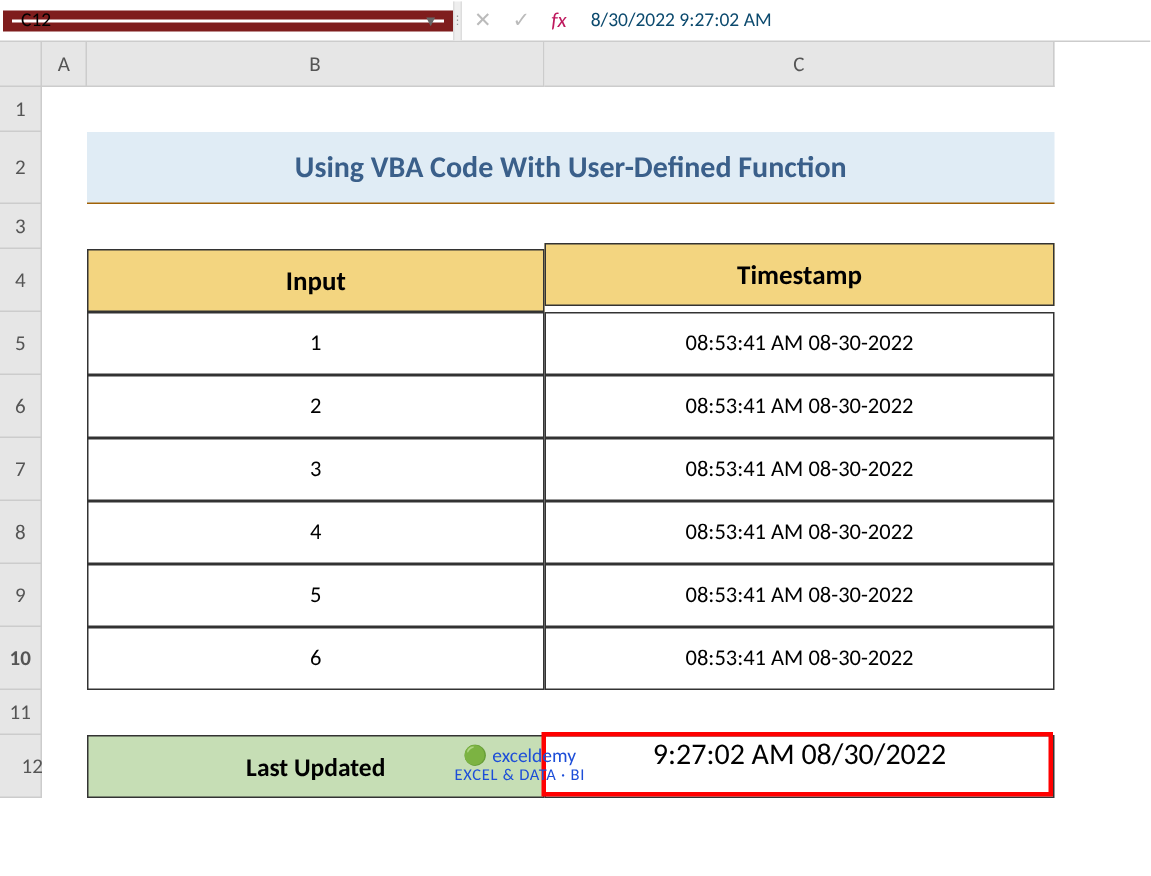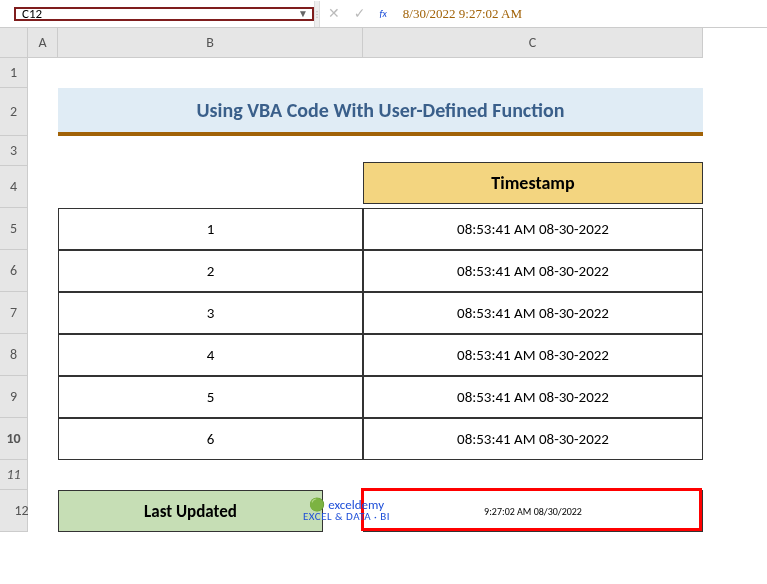--- a/index.html
+++ b/index.html
@@ -18,22 +18,22 @@
     .formula-bar {
       display: flex;
       align-items: center;
       height: 28px;
       border-bottom: 1px solid #ccc;
       background: #fff;
     }
     .name-box {
       width: 300px;
       height: 14px;
-      border: 2px solid #7f1d1d;
-      margin-left: 14px;
+      border: 6px solid #7f1d1d;
+      margin-left: 2px;
       display: flex;
       align-items: center;
       padding-left: 6px;
       font-size: 13px;
       background: #fff;
     }
     .name-box-dropdown {
       margin-left: auto;
       margin-right: 4px;
       color: #666;
@@ -57,29 +57,28 @@
       padding: 0 8px;
       gap: 14px;
       color: #bbb;
     }
     .fb-btn {
       font-size: 14px;
       cursor: pointer;
     }
     .fb-btn.fx {
       font-style: italic;
-      color: #1d4ed8;
-      font-size: 10px;
+      color: #be185d;
+      font-size: 14px;
     }
     .fb-input-area {
       flex: 1;
       padding-left: 8px;
       font-size: 13px;
-      color: #a16207;
-      font-family: Liberation Serif, serif;
+      color: #0c4a6e;
     }
     .grid-container {
       display: flex;
       height: calc(100% - 28px);
       position: relative;
     }
     .corner {
       width: 28px;
       height: 30px;
       background: #e6e6e6;
@@ -127,21 +126,21 @@
       position: absolute;
       top: 30px;
       left: 28px;
       right: 0;
       bottom: 0;
       background: #fff;
     }
     .title-cell {
       position: absolute;
       background: #e0ecf5;
-      border-bottom: 4px solid #a16207;
+      border-bottom: 1px solid #a16207;
       display: flex;
       align-items: center;
       justify-content: center;
       font-size: 20px;
       font-weight: bold;
       color: #3a5f8a;
     }
     .table-header {
       position: absolute;
       background: #f3d580;
@@ -167,23 +166,23 @@
       display: flex;
       align-items: center;
       justify-content: center;
       font-size: 17px;
       font-weight: bold;
     }
     .last-updated-value {
       position: absolute;
       border: 1px solid #333;
       display: flex;
-      align-items: center;
-      justify-content: center;
-      font-size: 10px;
+      align-items: flex-start;
+      justify-content: center;
+      font-size: 20px;
     }
     .red-highlight {
       position: absolute;
       border: 3px solid #ff0000;
       pointer-events: none;
     }
     .watermark {
       position: absolute;
       pointer-events: none;
       color: #1d4ed8;
@@ -229,27 +228,30 @@
       <div class="row-header" style="height: 30px;">1</div>
       <div class="row-header" style="height: 48px;">2</div>
       <div class="row-header" style="height: 30px;">3</div>
       <div class="row-header" style="height: 42px;">4</div>
       <div class="row-header" style="height: 42px;">5</div>
       <div class="row-header" style="height: 42px;">6</div>
       <div class="row-header" style="height: 42px;">7</div>
       <div class="row-header" style="height: 42px;">8</div>
       <div class="row-header" style="height: 42px;">9</div>
       <div class="row-header" style="height: 42px; font-weight: bold;">10</div>
-      <div class="row-header" style="height: 30px; font-style: italic;">11</div>
+      <div class="row-header" style="height: 30px;">11</div>
       <div class="row-header" style="height: 42px; padding-left: 16px;">12</div>
     </div>
   <div class="cells-area" id="cells-area">
       <div class="title-cell" style="top: 30px; left: 30px; width: 645px; height: 48px;">
         <span>Using VBA Code With User-Defined Function</span>
       </div>
+      <div class="table-header" style="top: 108px; left: 30px; width: 305px; height: 42px;">
+        <span>Input</span>
+      </div>
       <div class="table-header" style="top: 104px; left: 335px; width: 340px; height: 42px;">
         <span>Timestamp</span>
       </div>
       <div class="table-cell" style="top: 150px; left: 30px; width: 305px; height: 42px;">
         <span>1</span>
       </div>
       <div class="table-cell" style="top: 150px; left: 335px; width: 340px; height: 42px;">
         <span>08:53:41 AM 08-30-2022</span>
       </div>
       <div class="table-cell" style="top: 192px; left: 30px; width: 305px; height: 42px;">
@@ -275,21 +277,21 @@
       </div>
       <div class="table-cell" style="top: 318px; left: 335px; width: 340px; height: 42px;">
         <span>08:53:41 AM 08-30-2022</span>
       </div>
       <div class="table-cell" style="top: 360px; left: 30px; width: 305px; height: 42px;">
         <span>6</span>
       </div>
       <div class="table-cell" style="top: 360px; left: 335px; width: 340px; height: 42px;">
         <span>08:53:41 AM 08-30-2022</span>
       </div>
-      <div class="last-updated-label" style="top: 432px; left: 30px; width: 265px; height: 42px;">
+      <div class="last-updated-label" style="top: 432px; left: 30px; width: 305px; height: 42px;">
         <span>Last Updated</span>
       </div>
       <div class="last-updated-value" style="top: 432px; left: 335px; width: 340px; height: 42px;">
         <span>9:27:02 AM 08/30/2022</span>
       </div>
       <div class="red-highlight" style="top: 430px; left: 333px; width: 341px; height: 43px;"></div>
       <div class="watermark" style="top: 440px; left: 275px;">
         <div class="wm-top">🟢 exceldemy</div>
         <div class="wm-bottom">EXCEL &amp; DATA · BI</div>
       </div>

